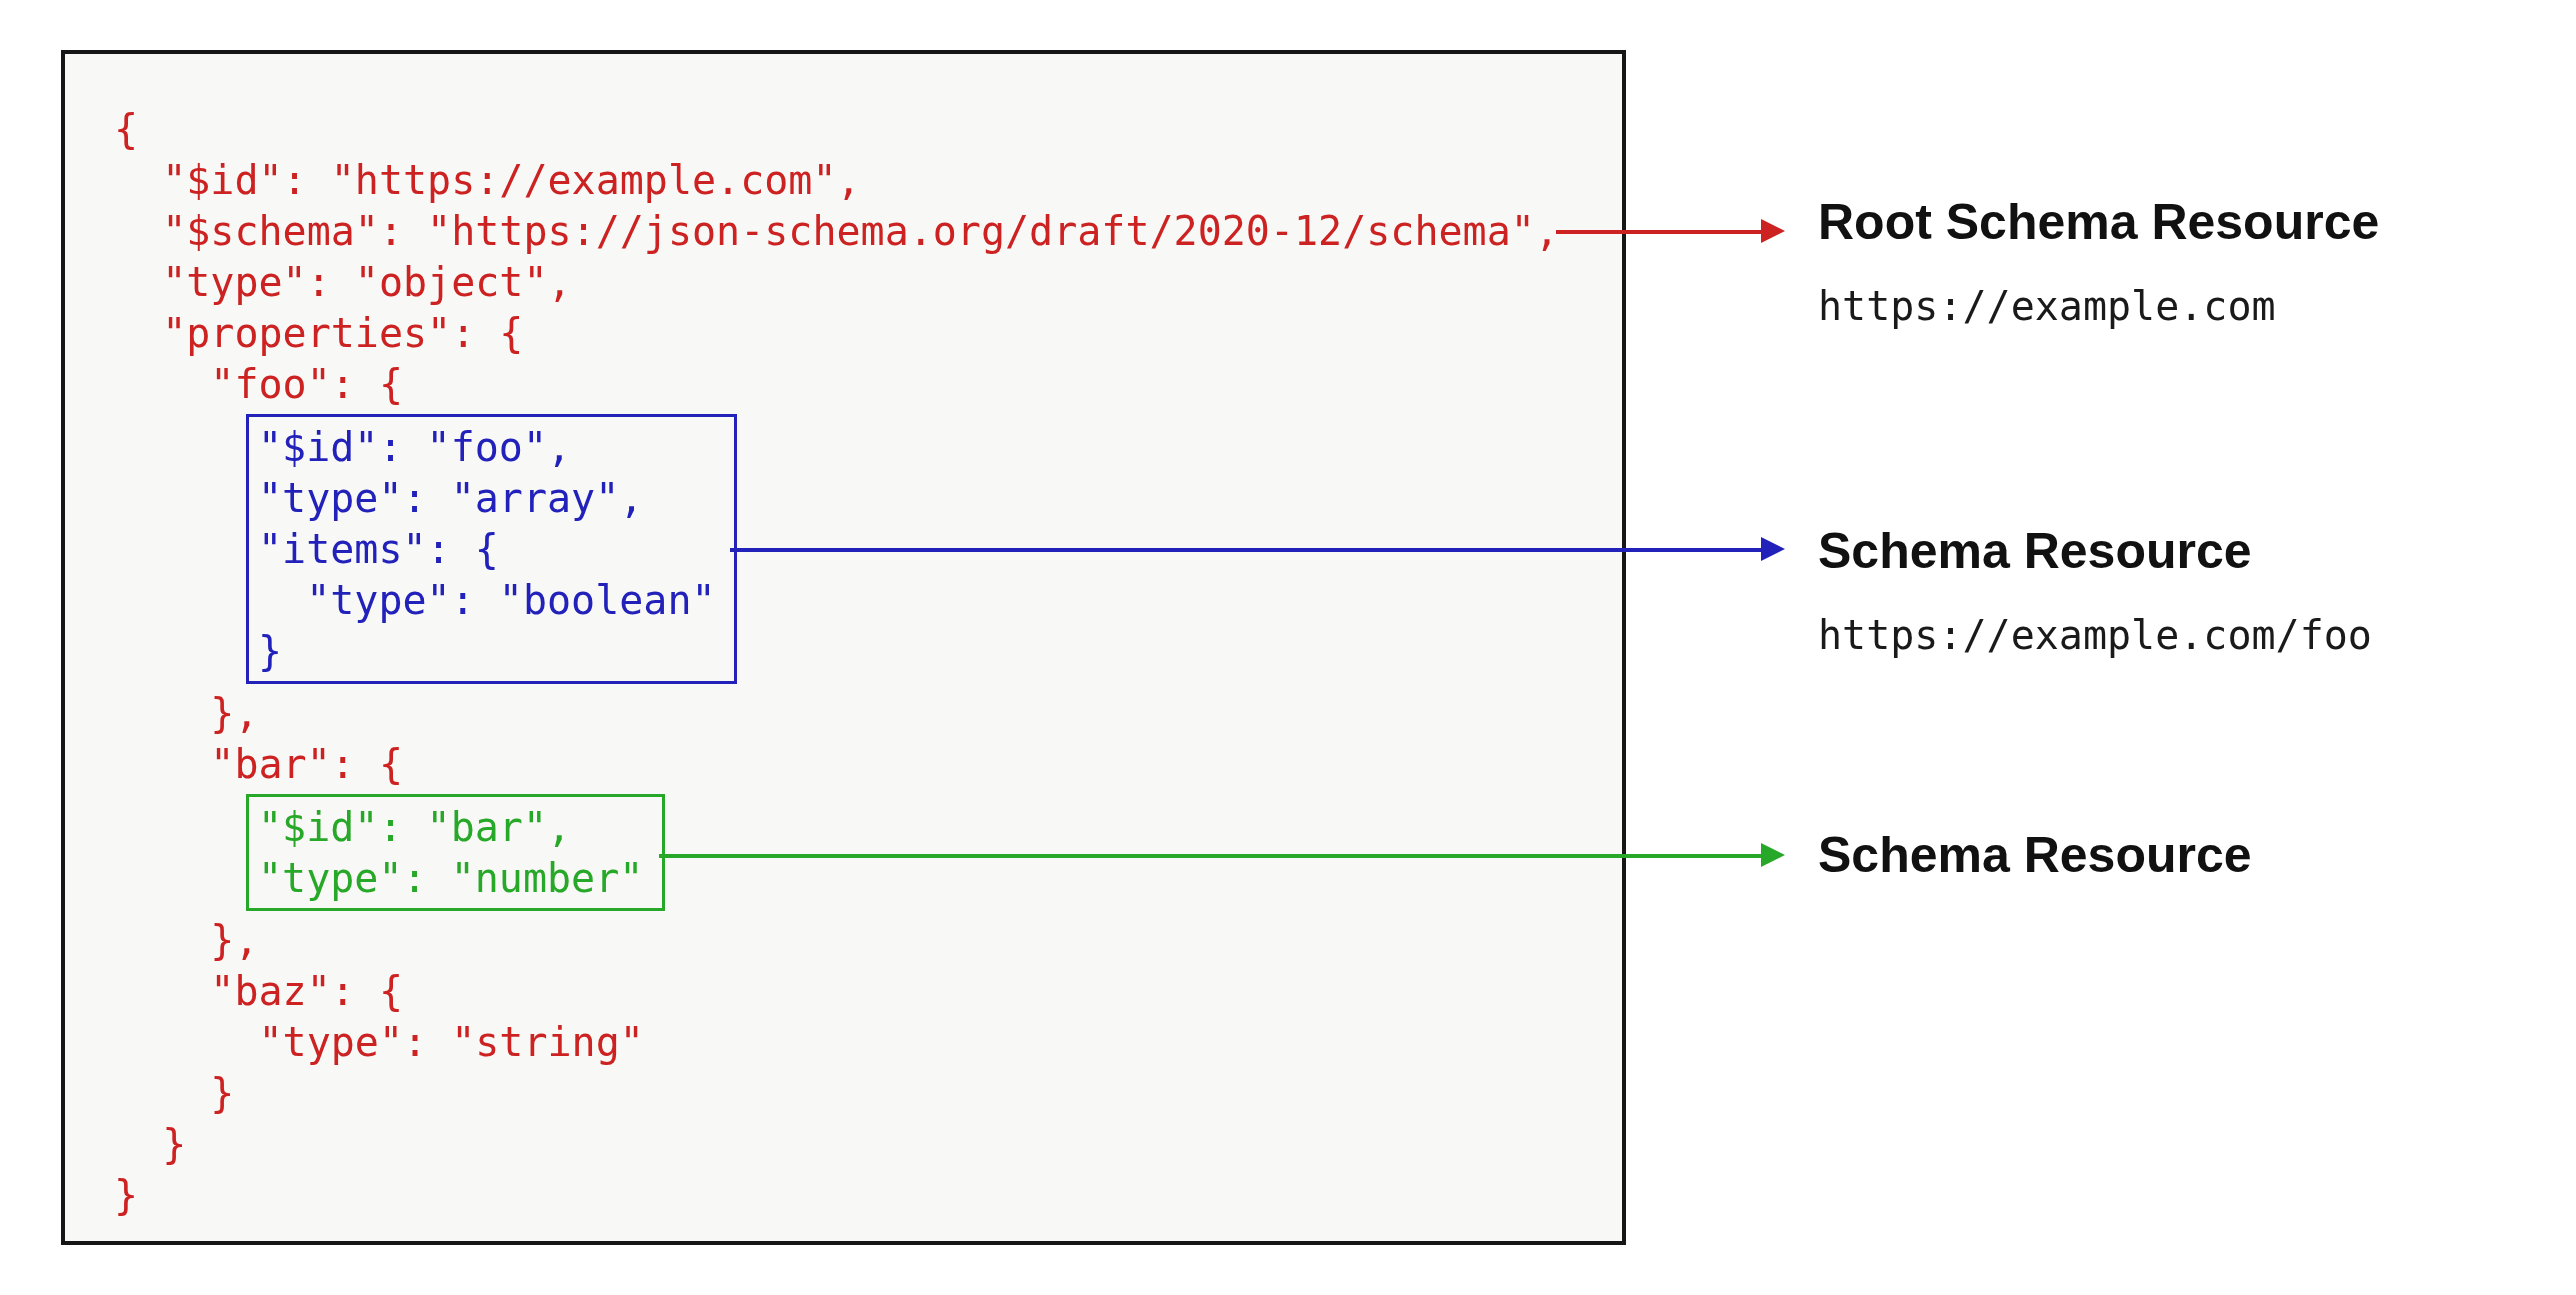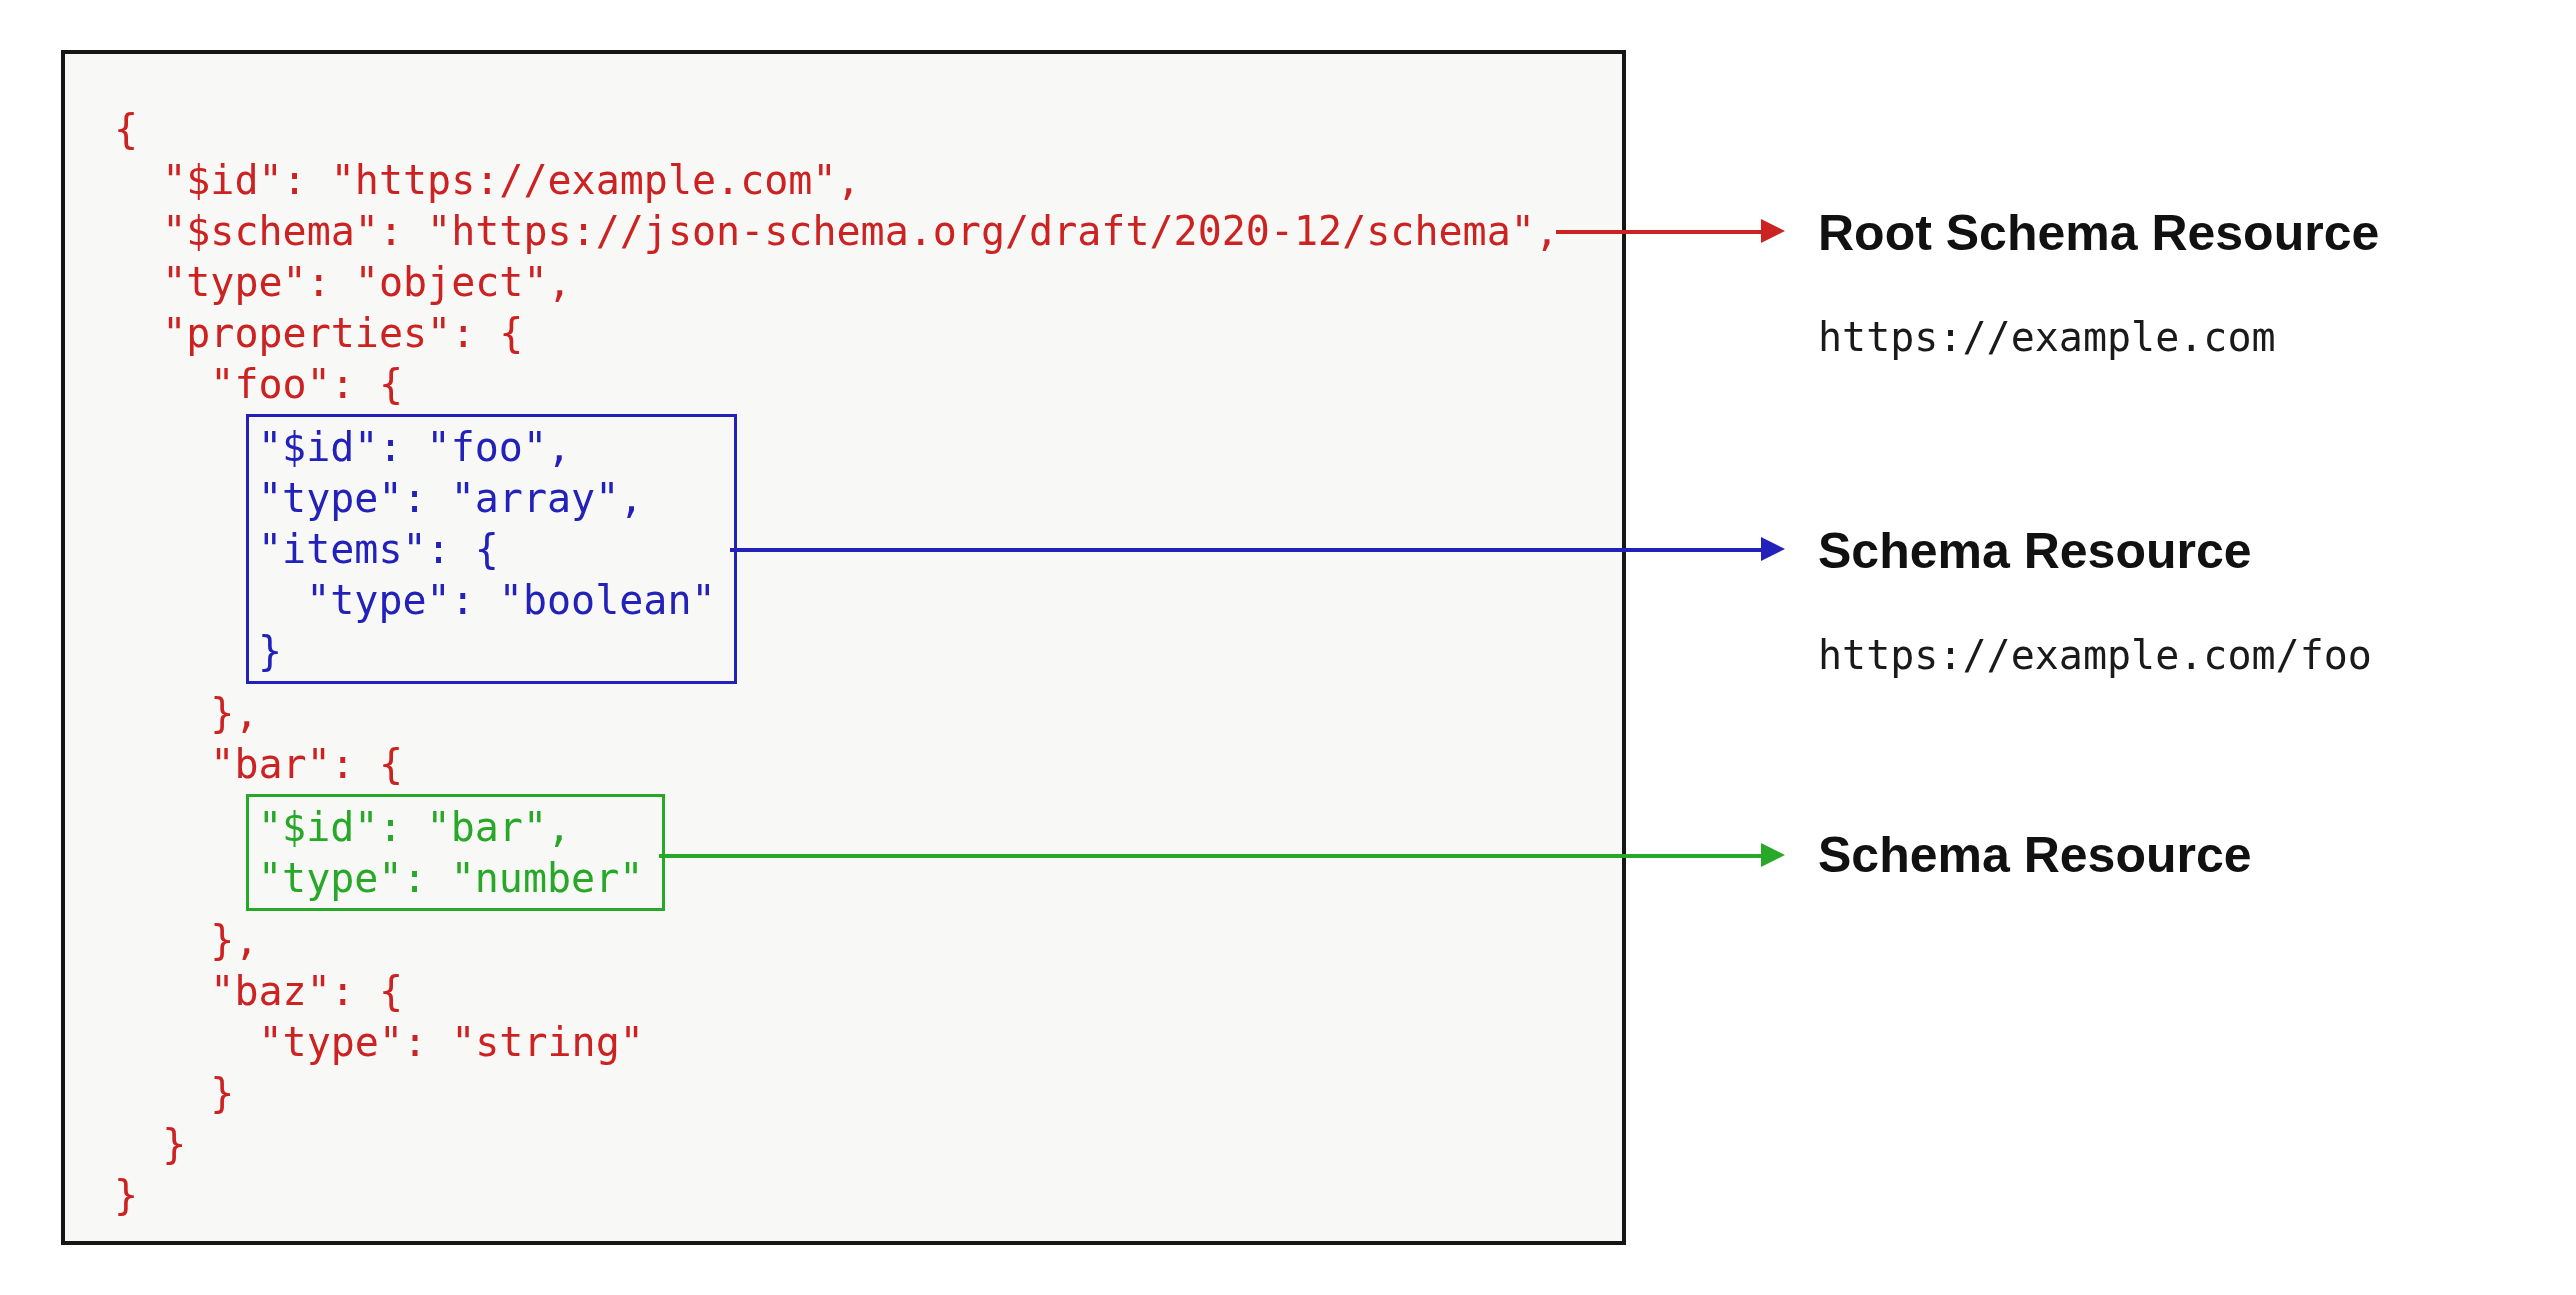--- a/index.html
+++ b/index.html
@@ -76,27 +76,27 @@
     left: 1818px;
   }
   .annotation .title {
     font-family: "Liberation Sans", sans-serif;
     font-weight: bold;
     font-size: 50px;
     line-height: 1.15;
     color: #111111;
   }
   .annotation .url {
-    margin-top: 52px;
+    margin-top: 32px;
     font-family: "DejaVu Sans Mono", monospace;
     font-size: 40px;
     line-height: 1.1;
     color: #1a1a1a;
   }
-  .annotation-root { top: 205px; }
+  .annotation-root { top: 194px; }
   .annotation-foo  { top: 523px; }
   .annotation-bar  { top: 827px; }
 </style>
 </head>
 <body>
 
 <div class="canvas">
 
   <div class="code-panel">
     <div class="code"><div class="code-plain" style="--c: #cc2222;"><div class="code-line">{</div><div class="code-line">  "$id": "https://example.com",</div><div class="code-line">  "$schema": "https://json-schema.org/draft/2020-12/schema",</div><div class="code-line">  "type": "object",</div><div class="code-line">  "properties": {</div><div class="code-line">    "foo": {</div></div><div class="code-box" style="--c: #2222bb;"><div class="code-line">"$id": "foo",</div><div class="code-line">"type": "array",</div><div class="code-line">"items": {</div><div class="code-line">  "type": "boolean"</div><div class="code-line">}</div></div><div class="code-plain" style="--c: #cc2222;"><div class="code-line">    },</div><div class="code-line">    "bar": {</div></div><div class="code-box" style="--c: #28a828;"><div class="code-line">"$id": "bar",</div><div class="code-line">"type": "number"</div></div><div class="code-plain" style="--c: #cc2222;"><div class="code-line">    },</div><div class="code-line">    "baz": {</div><div class="code-line">      "type": "string"</div><div class="code-line">    }</div><div class="code-line">  }</div><div class="code-line">}</div></div></div>

